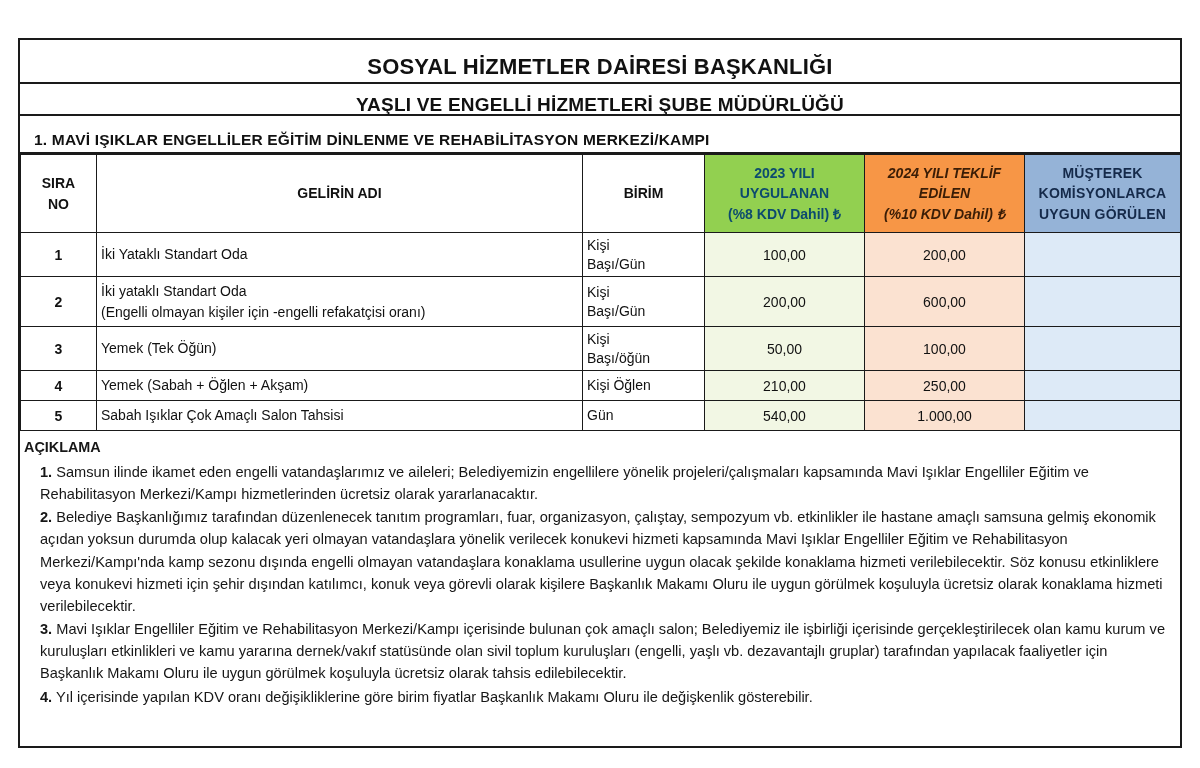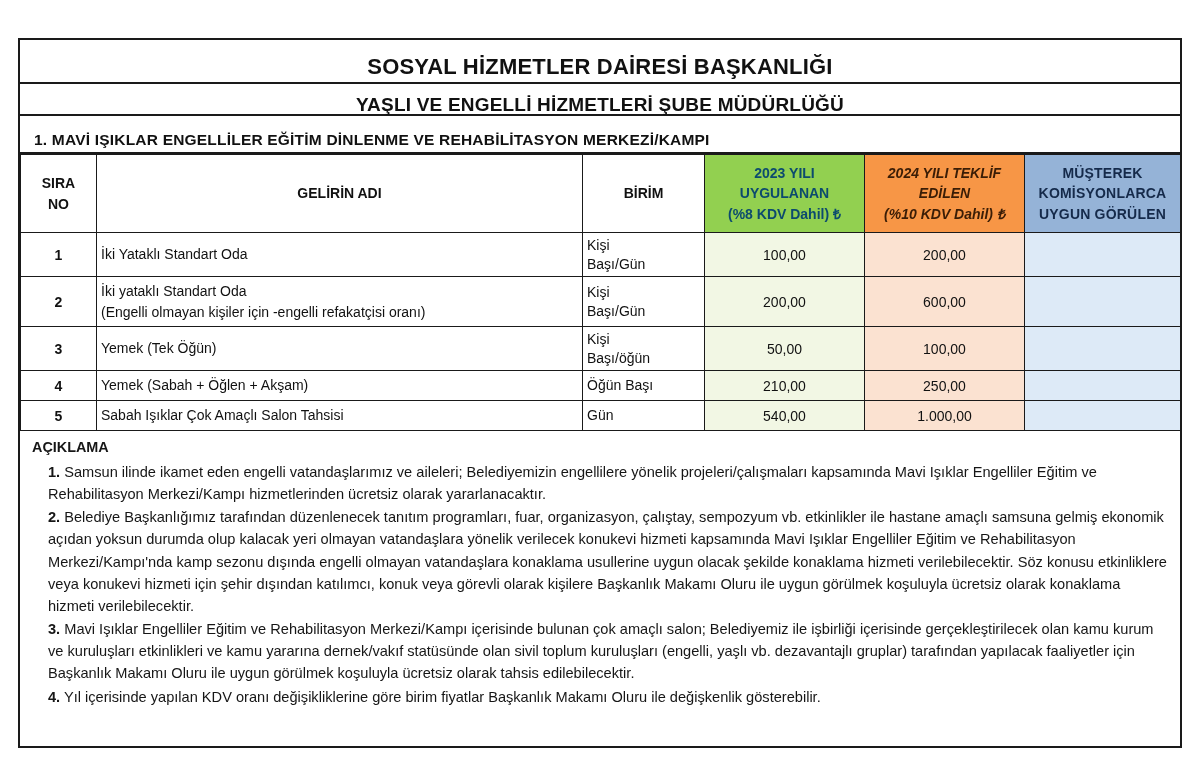--- a/index.html
+++ b/index.html
@@ -136,21 +136,21 @@
 
   tr.r1 td { height: 44px; }
   tr.r2 td { height: 50px; }
   tr.r3 td { height: 44px; }
   tr.r4 td { height: 30px; }
   tr.r5 td { height: 30px; }
 
   
   .notes {
     flex: 1;
-    padding: 6px 10px 4px 12px;
+    padding: 6px 10px 4px 4px;
     font-size: 14.6px;
     line-height: 1.52;
     text-align: left;
     color: #161616;
   }
   .notes-title {
     font-weight: bold;
     font-size: 14.4px;
     margin-bottom: 2px;
   }
@@ -244,21 +244,21 @@
         <td class="v2023">50,00</td>
         <td class="v2024">100,00</td>
         <td class="vmus"></td>
       </tr>
       <tr class="r4">
         <td class="sira">4</td>
         <td class="ad">
           <div>Yemek (Sabah + Öğlen + Akşam)</div>
         </td>
         <td class="birim">
-          <div>Öğün Başı</div>
+          <div>Kişi Öğlen</div>
         </td>
         <td class="v2023">210,00</td>
         <td class="v2024">250,00</td>
         <td class="vmus"></td>
       </tr>
       <tr class="r5">
         <td class="sira">5</td>
         <td class="ad">
           <div>Sabah Işıklar Çok Amaçlı Salon Tahsisi</div>
         </td>

